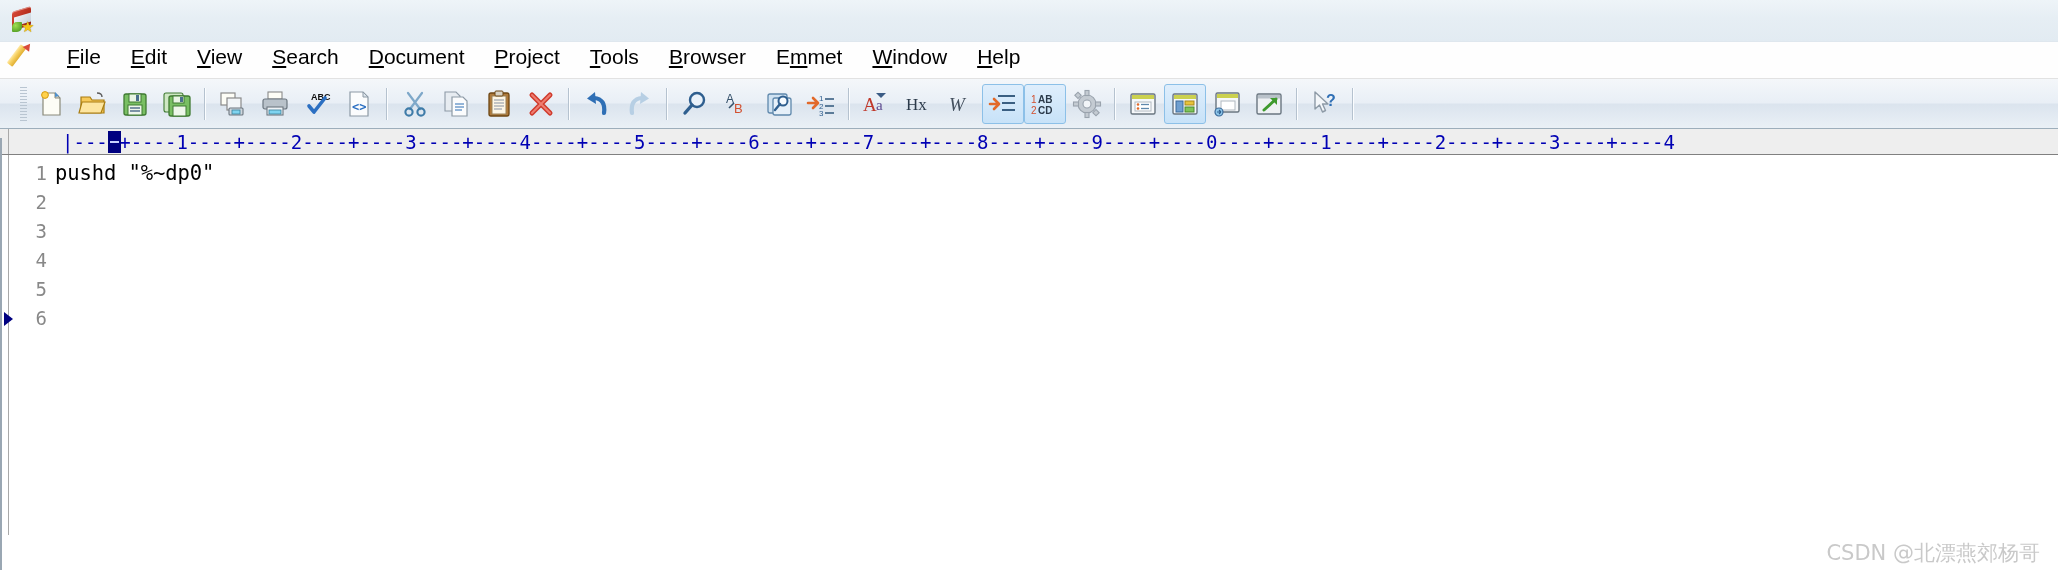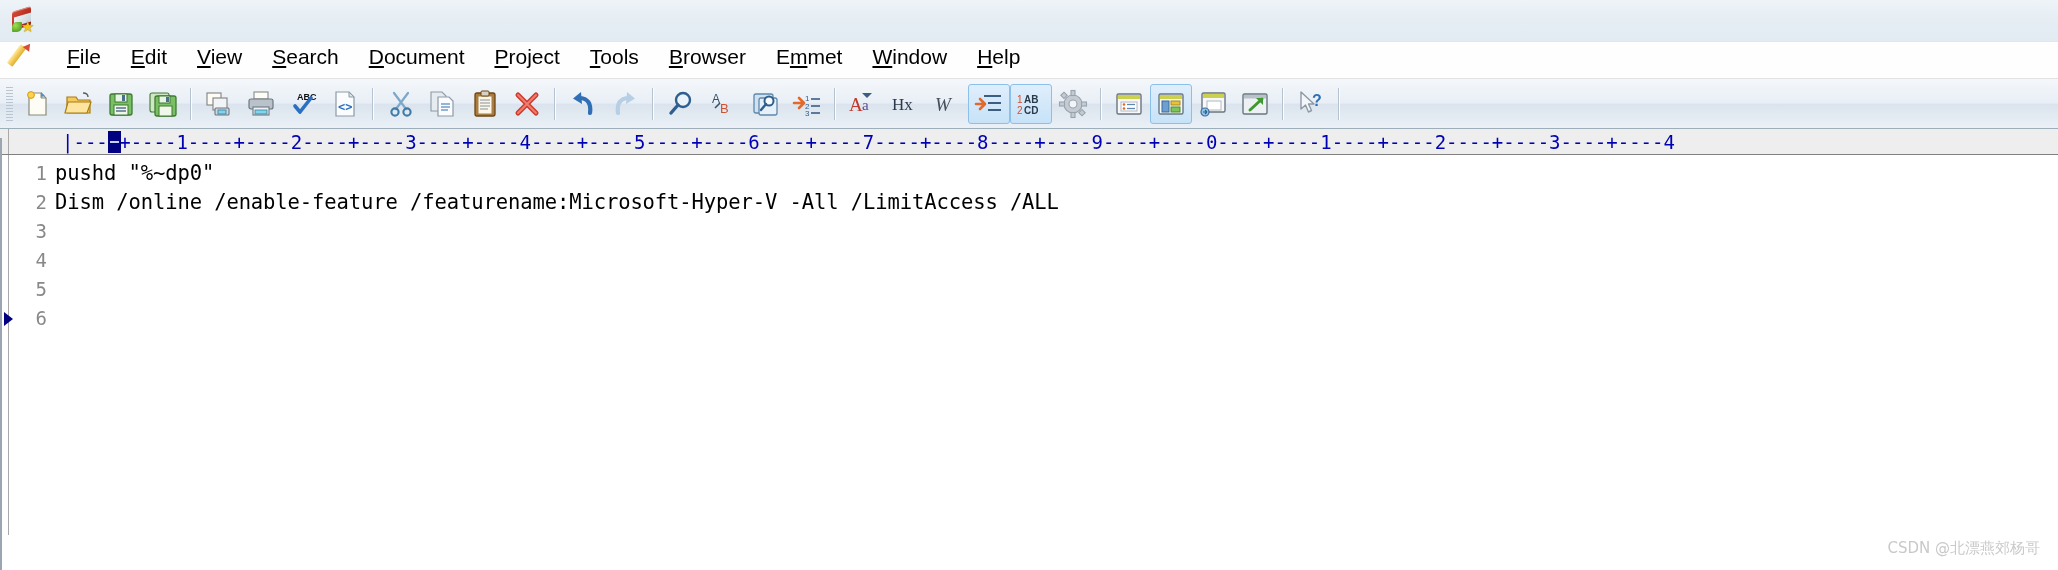--- a/index.html
+++ b/index.html
@@ -115,21 +115,21 @@
     font-family: "Liberation Sans", sans-serif;
   }
   .menu-item u { text-decoration: underline; }
 
   
   .toolbar {
     height: 50px;
     background: linear-gradient(to bottom,#f4f7fa 0%, #e9eff6 48%, #dbe4ee 52%, #eaf0f6 100%);
     display: flex;
     align-items: center;
-    padding-left: 6px;
+    padding-left: 20px;
     box-sizing: border-box;
     border-bottom: 1px solid #9daebb;
   }
   .grip {
     width: 7px; height: 34px;
     margin-right: 3px;
     background-image: repeating-linear-gradient(to bottom,
       #b9c5d1 0px, #b9c5d1 1px, transparent 1px, transparent 3px);
     flex: 0 0 auto;
   }
@@ -262,22 +262,22 @@
     height: 22px;
     background: #000;
     vertical-align: -4px;
     margin-left: 0px;
   }
 
   
   .watermark {
     position: absolute;
     right: 18px;
-    bottom: 12px;
-    font-size: 15px;
+    bottom: 3px;
+    font-size: 21px;
     color: #c9c9c9;
     font-family: "DejaVu Sans", sans-serif;
     white-space: nowrap;
     user-select: none;
   }
 
   
   .frame-left {
     position: absolute;
     left: 0; top: 138px; bottom: 0;
@@ -659,19 +659,18 @@
     <div class="ln">4</div>
     <div class="ln">5</div>
     <div class="ln">
       <span class="arrow"></span>
       <span>6</span>
     </div>
   </div>
 
   <div class="code">
     <div class="cl">pushd "%~dp0"</div>
-    <div class="cl">Dism /online /enable-feature /featurename:Microsoft-Hyper-V -All /LimitAccess /ALL</div>
   </div>
 </div>
 
 <div class="frame-left"></div>
 
 <div class="watermark">CSDN @北漂燕郊杨哥</div>
 
 </body></html>

